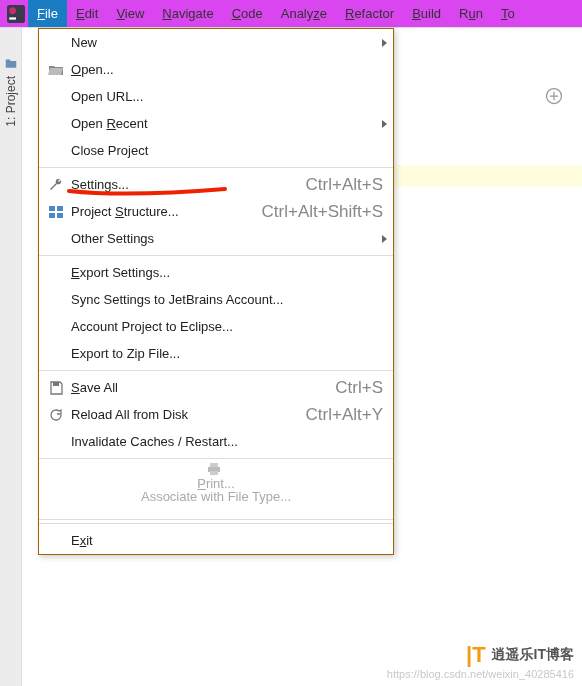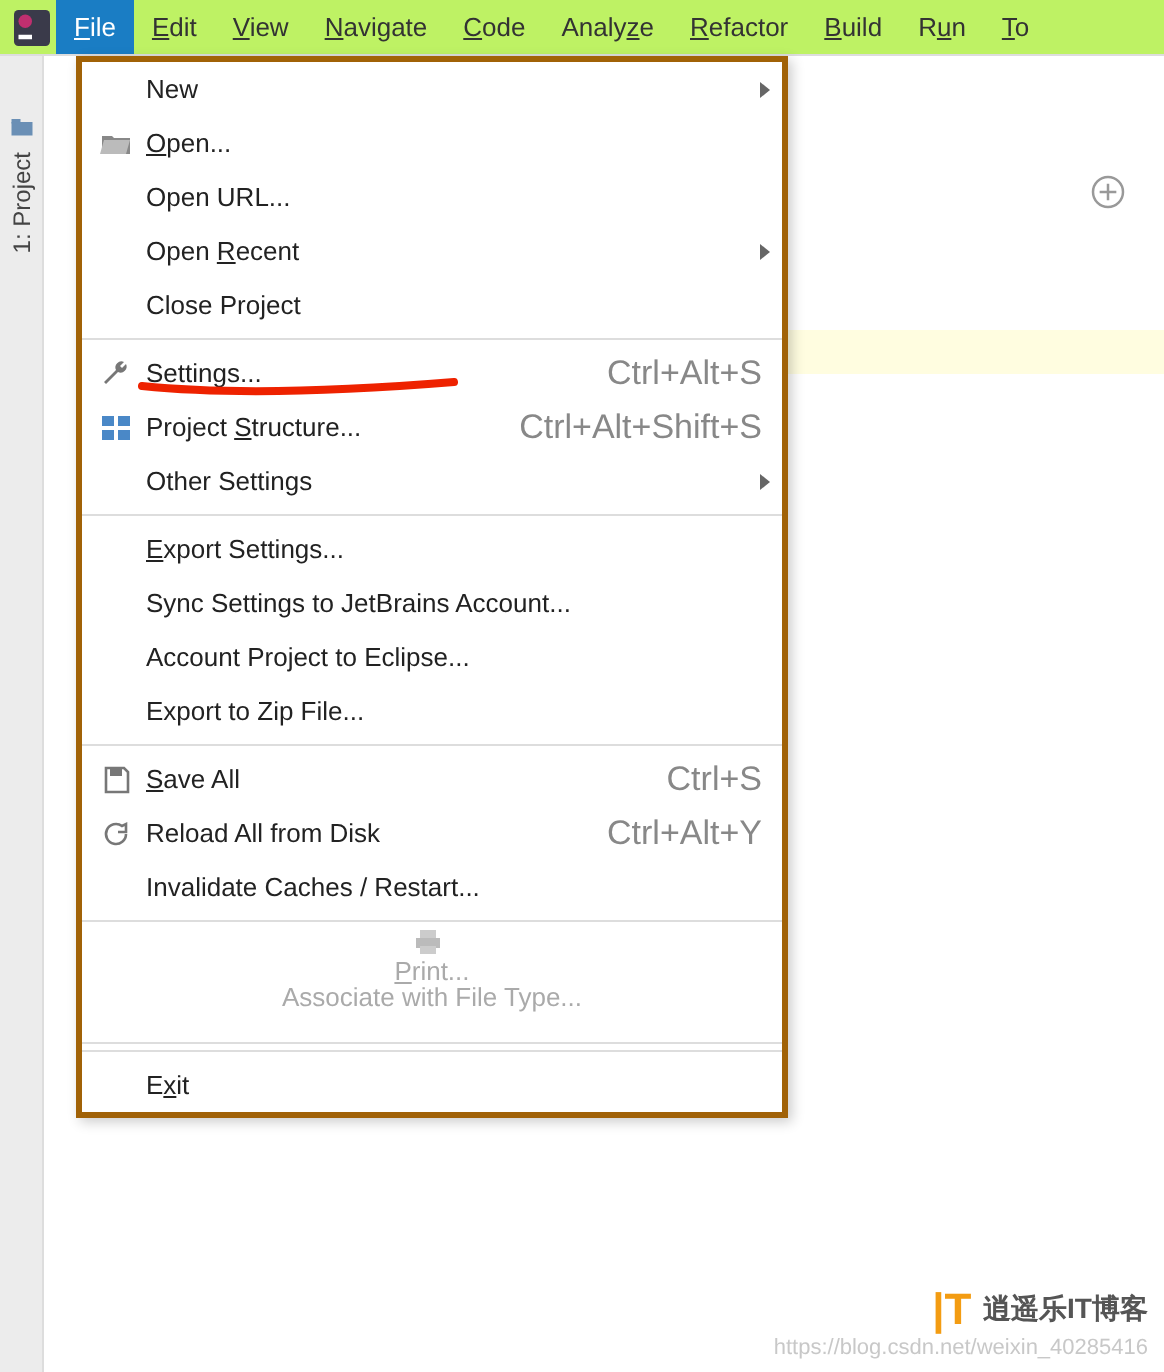--- a/index.html
+++ b/index.html
@@ -7,21 +7,21 @@
       font-family: "Segoe UI", Arial, sans-serif;
       font-size: 13px;
       background: #fff;
       width: 582px;
       height: 686px;
       overflow: hidden;
       position: relative;
     }
     .menubar {
       height: 28px;
-      background: #bef264;
+      background: #d946ef;
       display: flex;
       align-items: stretch;
       border-bottom: 1px solid #ddd;
       padding-left: 4px;
     }
     .app-icon {
       width: 24px;
       display: flex;
       align-items: center;
       justify-content: center;
@@ -58,21 +58,21 @@
       position: absolute;
       right: 18px; top: 86px;
       width: 20px; height: 20px;
       color: #888;
     }
     .dropdown {
       position: absolute;
       left: 38px; top: 28px;
       width: 356px;
       background: #fff;
-      border: 3px solid #a16207;
+      border: 1px solid #a16207;
       box-shadow: 2px 2px 6px rgba(0,0,0,0.2);
     }
     .mi {
       display: flex;
       align-items: center;
       height: 27px;
       padding: 0 10px 0 6px;
       color: #222;
       position: relative;
     }

